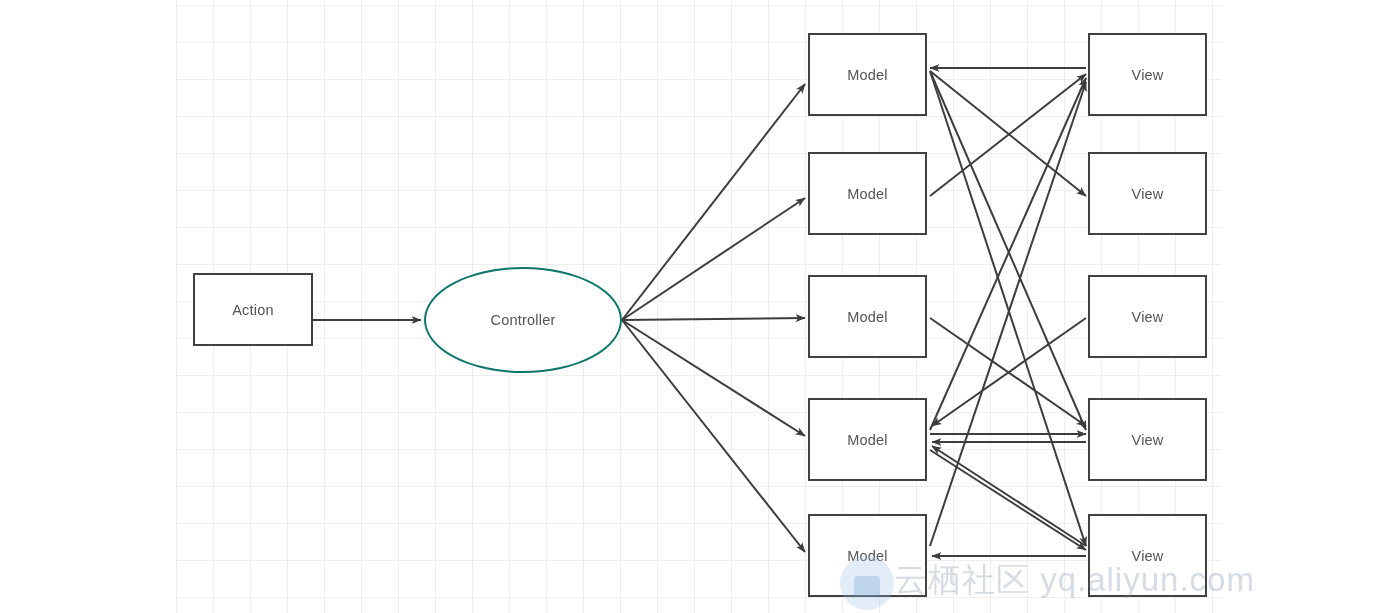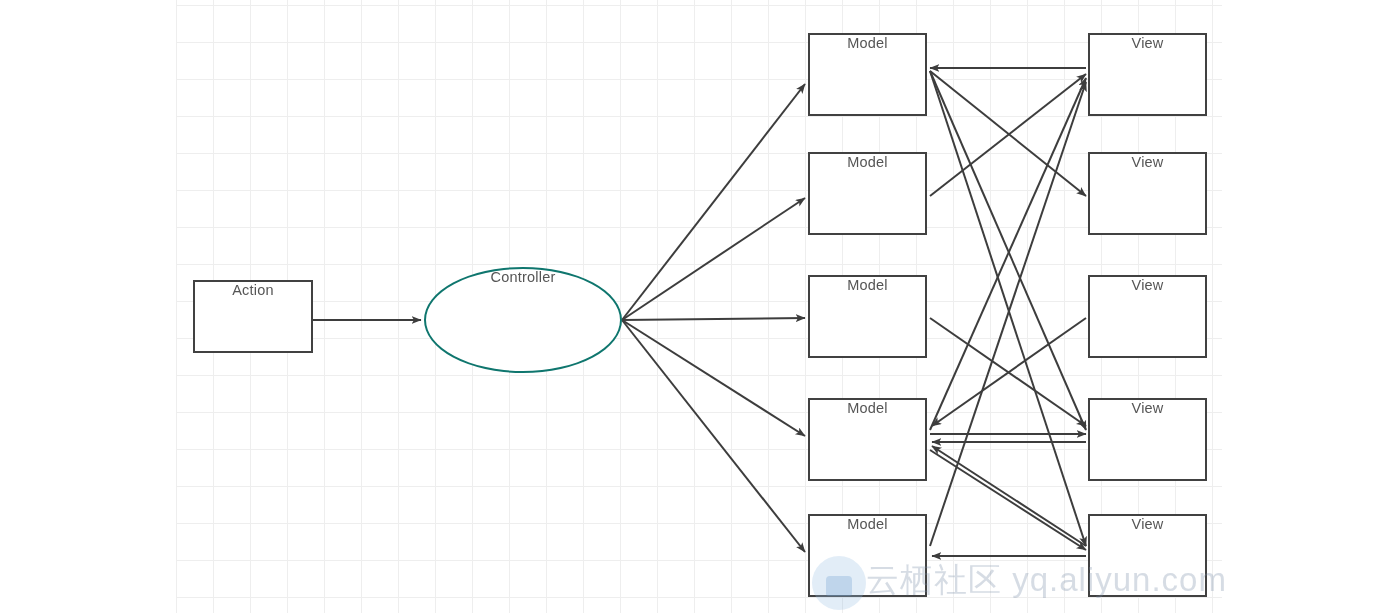--- a/index.html
+++ b/index.html
@@ -30,21 +30,21 @@
       linear-gradient(to bottom, #e2e2e2 1px, transparent 1px);
     background-size:
       37px 37px,
       37px 37px,
       148px 148px,
       148px 148px;
     background-position: 0 5px, 0 5px, 0 5px, 0 5px;
   }
   #watermark {
     position: absolute;
-    left: 812px;
+    left: 840px;
     top: 556px;
     width: 400px;
     height: 56px;
     pointer-events: none;
   }
   #watermark .wm-text {
     position: absolute;
     left: 54px;
     top: 2px;
     font-size: 33px;
@@ -79,21 +79,21 @@
     width: 1397px;
     height: 613px;
     overflow: visible;
   }
   .node {
     position: absolute;
     box-sizing: border-box;
     background: #ffffff;
     border: 2px solid #414141;
     display: flex;
-    align-items: flex-start;
+    align-items: center;
     justify-content: center;
     color: #555555;
     font-size: 14.5px;
     font-family: "Liberation Sans", sans-serif;
     letter-spacing: 0.2px;
   }
   .node.ellipse {
     border-radius: 50%;
     border: 2px solid #0f766e;
   }
@@ -139,21 +139,21 @@
       <path d="M1086,442 L932,442"></path>
 
       <path d="M1086,546 L932,446"></path>
 
       <path d="M930,450 L1086,550"></path>
 
       <path d="M1086,556 L932,556"></path>
     </g>
   </svg>
 
-  <div class="node" style="left:193px; top:280px; width:120px; height:73px;">
+  <div class="node" style="left:193px; top:273px; width:120px; height:73px;">
     <span>Action</span>
   </div>
 
   <div class="node ellipse" style="left:424px; top:267px; width:198px; height:106px;">
     <span>Controller</span>
   </div>
 
   <div class="node" style="left:808px; top:33px; width:119px; height:83px;">
     <span>Model</span>
   </div>

